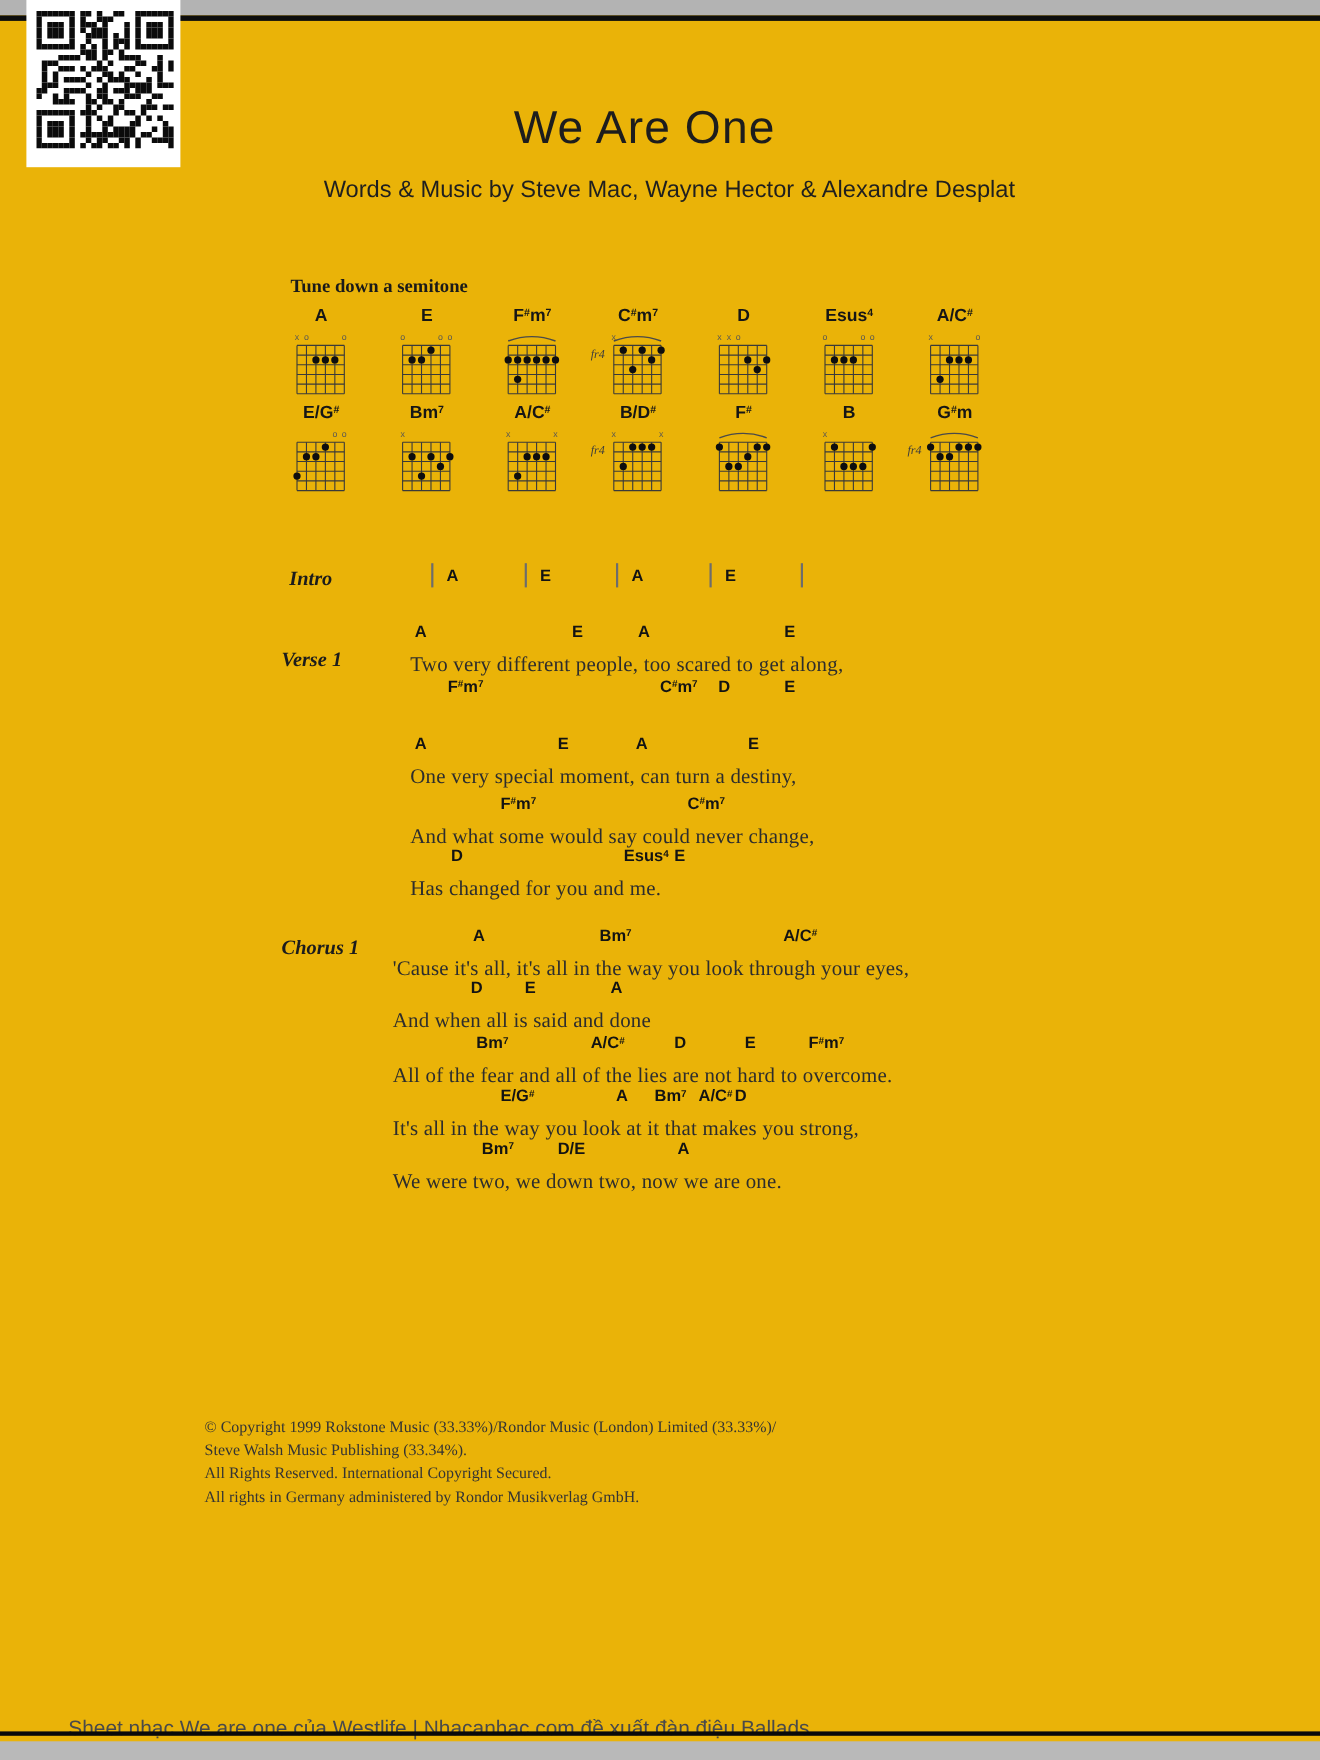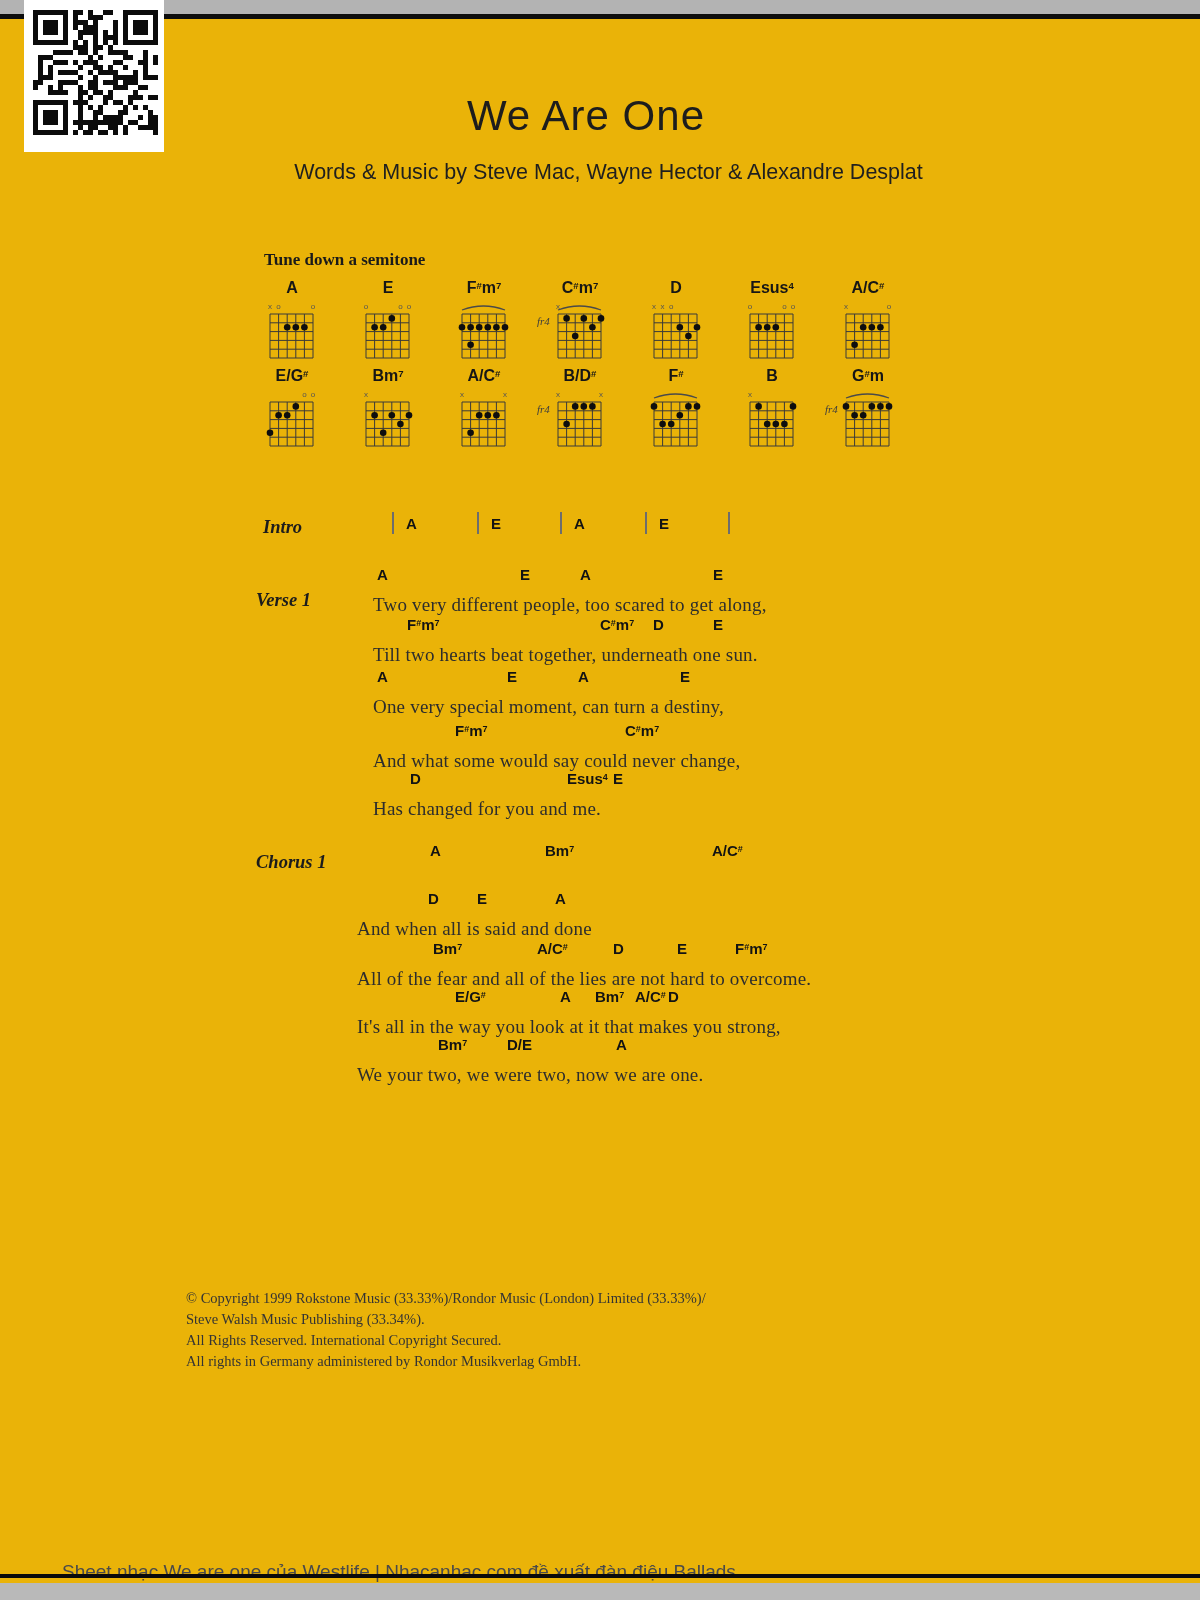--- a/index.html
+++ b/index.html
@@ -745,21 +745,20 @@
         <span class="chord-symbol" style="left: 147px;">E</span>
         <span class="chord-symbol" style="left: 207px;">A</span>
         <span class="chord-symbol" style="left: 340px;">E</span>
         <div class="lyric-text">Two very different people, too scared to get along,</div>
       </div>
       <div class="lyric-line-block" style="left: 373px; top: 616px;">
         <span class="chord-symbol" style="left: 34px;">F<sup>#</sup>m<sup>7</sup></span>
         <span class="chord-symbol" style="left: 227px;">C<sup>#</sup>m<sup>7</sup></span>
         <span class="chord-symbol" style="left: 280px;">D</span>
         <span class="chord-symbol" style="left: 340px;">E</span>
-        <div class="lyric-text">Till two hearts beat together, underneath one sun.</div>
       </div>
       <div class="lyric-line-block" style="left: 373px; top: 668px;">
         <span class="chord-symbol" style="left: 4px;">A</span>
         <span class="chord-symbol" style="left: 134px;">E</span>
         <span class="chord-symbol" style="left: 205px;">A</span>
         <span class="chord-symbol" style="left: 307px;">E</span>
         <div class="lyric-text">One very special moment, can turn a destiny,</div>
       </div>
       <div class="lyric-line-block" style="left: 373px; top: 722px;">
         <span class="chord-symbol" style="left: 82px;">F<sup>#</sup>m<sup>7</sup></span>
@@ -770,20 +769,21 @@
         <span class="chord-symbol" style="left: 37px;">D</span>
         <span class="chord-symbol" style="left: 194px;">Esus<sup>4</sup></span>
         <span class="chord-symbol" style="left: 240px;">E</span>
         <div class="lyric-text">Has changed for you and me.</div>
       </div>
       <div class="section-label" style="left: 256px; top: 852px;">Chorus 1</div>
       <div class="lyric-line-block" style="left: 357px; top: 842px;">
         <span class="chord-symbol" style="left: 73px;">A</span>
         <span class="chord-symbol" style="left: 188px;">Bm<sup>7</sup></span>
         <span class="chord-symbol" style="left: 355px;">A/C<sup>#</sup></span>
+        <div class="lyric-text">'Cause it's all, it's all in the way you look through your eyes,</div>
       </div>
       <div class="lyric-line-block" style="left: 357px; top: 890px;">
         <span class="chord-symbol" style="left: 71px;">D</span>
         <span class="chord-symbol" style="left: 120px;">E</span>
         <span class="chord-symbol" style="left: 198px;">A</span>
         <div class="lyric-text">And when all is said and done</div>
       </div>
       <div class="lyric-line-block" style="left: 357px; top: 940px;">
         <span class="chord-symbol" style="left: 76px;">Bm<sup>7</sup></span>
         <span class="chord-symbol" style="left: 180px;">A/C<sup>#</sup></span>
@@ -797,21 +797,21 @@
         <span class="chord-symbol" style="left: 203px;">A</span>
         <span class="chord-symbol" style="left: 238px;">Bm<sup>7</sup></span>
         <span class="chord-symbol" style="left: 278px;">A/C<sup>#</sup></span>
         <span class="chord-symbol" style="left: 311px;">D</span>
         <div class="lyric-text">It's all in the way you look at it that makes you strong,</div>
       </div>
       <div class="lyric-line-block" style="left: 357px; top: 1036px;">
         <span class="chord-symbol" style="left: 81px;">Bm<sup>7</sup></span>
         <span class="chord-symbol" style="left: 150px;">D/E</span>
         <span class="chord-symbol" style="left: 259px;">A</span>
-        <div class="lyric-text">We your two, we were two, now we are one.</div>
+        <div class="lyric-text">We were two, we down two, now we are one.</div>
       </div>
     </div>
 
   <div class="copyright-block" id="copyright">
       <div>© Copyright 1999 Rokstone Music (33.33%)/Rondor Music (London) Limited (33.33%)/</div>
       <div>Steve Walsh Music Publishing (33.34%).</div>
       <div>All Rights Reserved. International Copyright Secured.</div>
       <div>All rights in Germany administered by Rondor Musikverlag GmbH.</div>
     </div>
 

